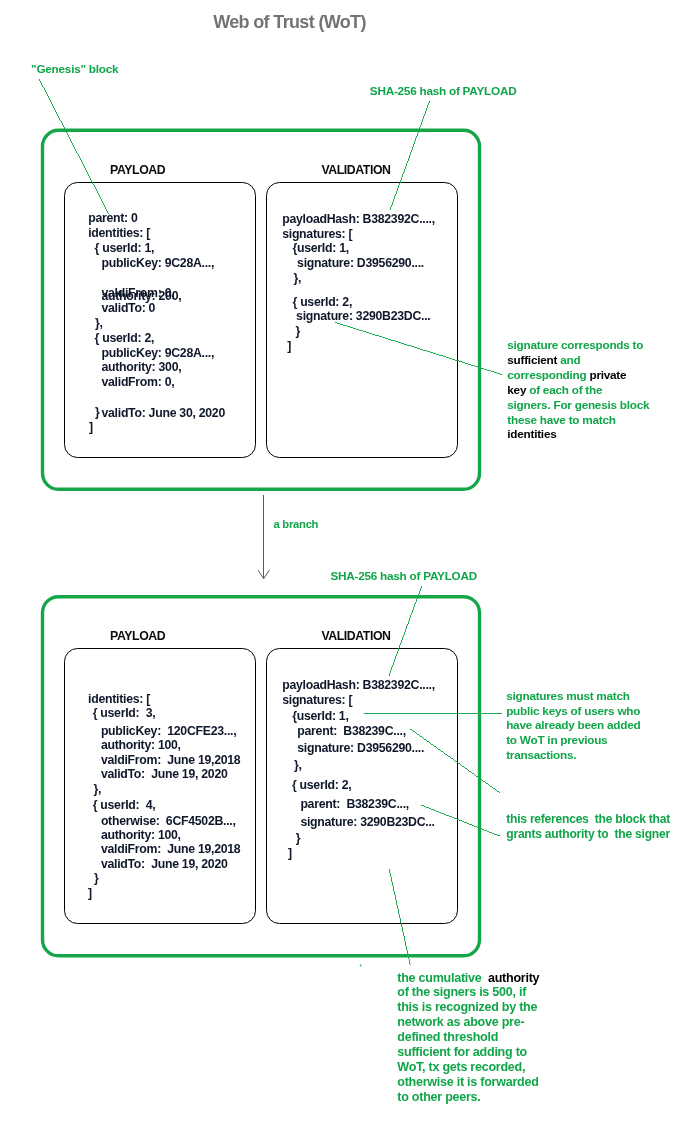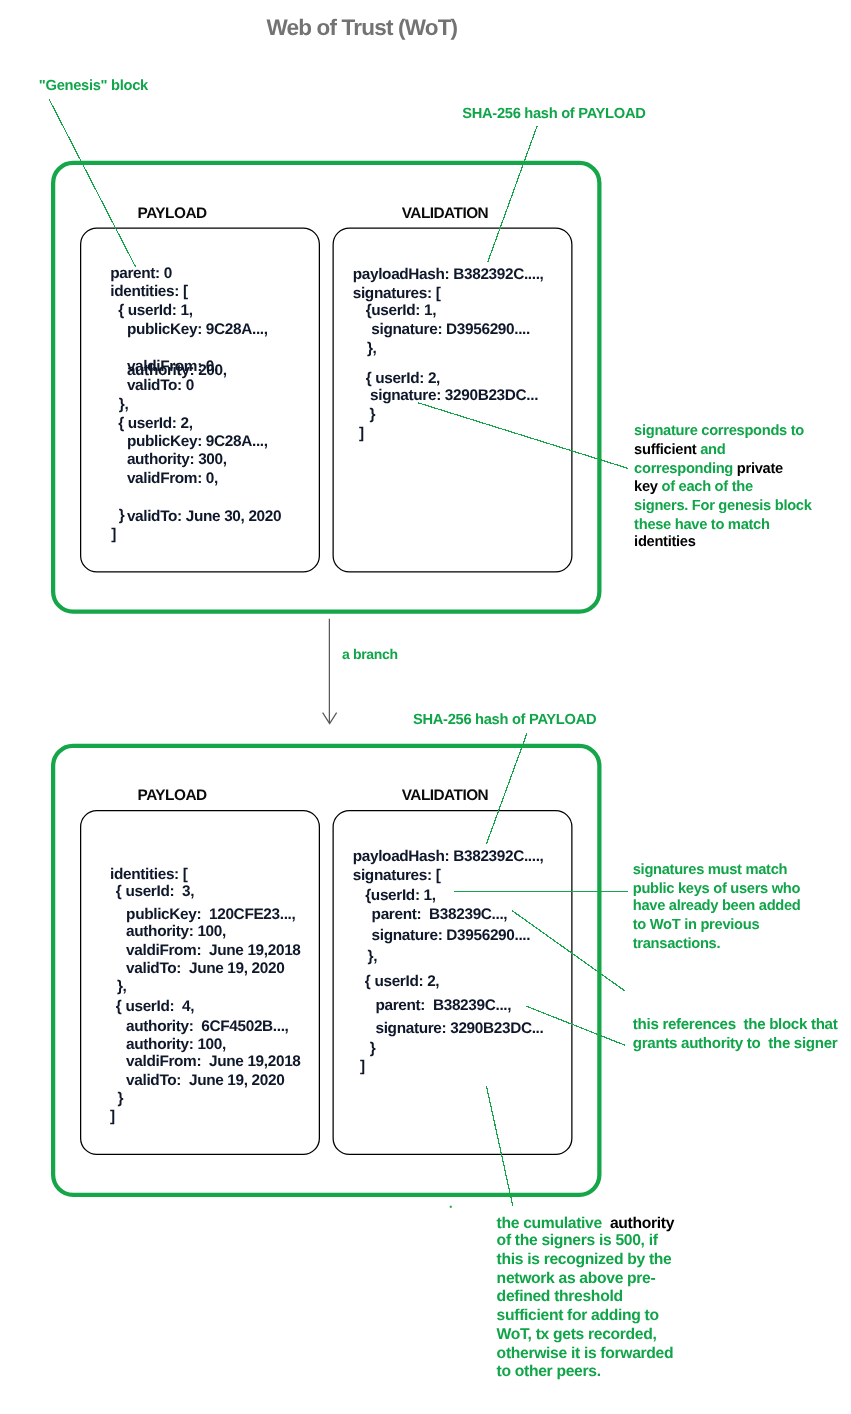--- a/index.html
+++ b/index.html
@@ -104,21 +104,21 @@
   <div class="abs boxlabel" style="left:321.4px;top:628.8px;">VALIDATION</div>
   <div class="codeblk" id="c1p">
     <div class="codeline" style="left:88.1px;top:691.5px;">identities: [</div>
     <div class="codeline" style="left:92.7px;top:706.4px;">{ userId:  3,</div>
     <div class="codeline" style="left:100.9px;top:724.1px;">publicKey:  120CFE23...,</div>
     <div class="codeline" style="left:100.9px;top:738.3px;">authority: 100,</div>
     <div class="codeline" style="left:100.9px;top:753.2px;">valdiFrom:  June 19,2018</div>
     <div class="codeline" style="left:100.9px;top:767.3px;">validTo:  June 19, 2020</div>
     <div class="codeline" style="left:93.5px;top:782.2px;">},</div>
     <div class="codeline" style="left:92.7px;top:798.1px;">{ userId:  4,</div>
-    <div class="codeline" style="left:100.9px;top:813.5px;">authority:  6CF4502B...,</div>
+    <div class="codeline" style="left:100.9px;top:813.5px;">otherwise:  6CF4502B...,</div>
     <div class="codeline" style="left:100.9px;top:827.9px;">authority: 100,</div>
     <div class="codeline" style="left:100.9px;top:842.3px;">valdiFrom:  June 19,2018</div>
     <div class="codeline" style="left:100.9px;top:857.3px;">validTo:  June 19, 2020</div>
     <div class="codeline" style="left:94.0px;top:871.4px;">}</div>
     <div class="codeline" style="left:88.1px;top:885.6px;">]</div>
   </div>
   <div class="codeblk" id="c1v">
     <div class="codeline" style="left:282.2px;top:678.1px;">payloadHash: B382392C....,</div>
     <div class="codeline" style="left:282.2px;top:692.9px;">signatures: [</div>
     <div class="codeline" style="left:292.2px;top:708.5px;">{userId: 1,</div>

